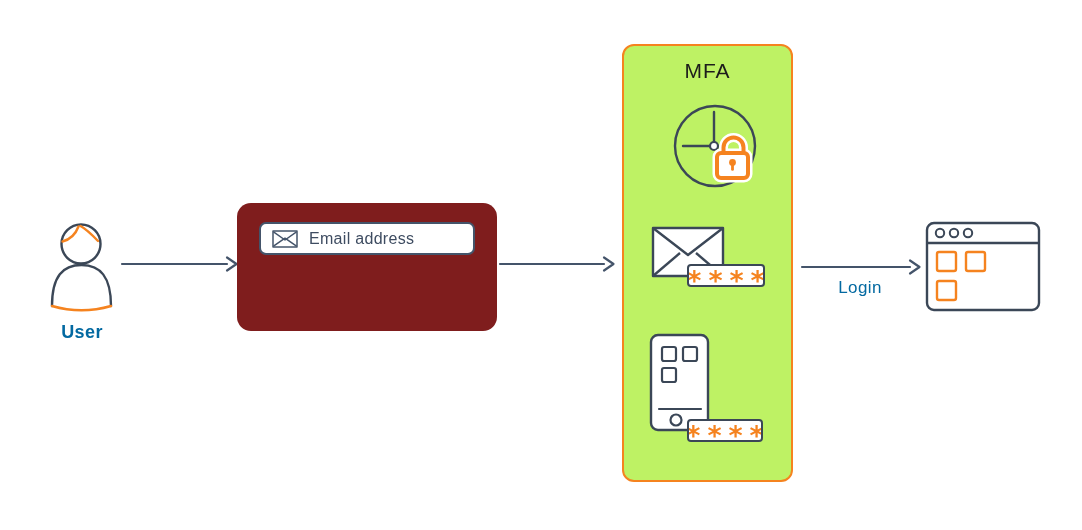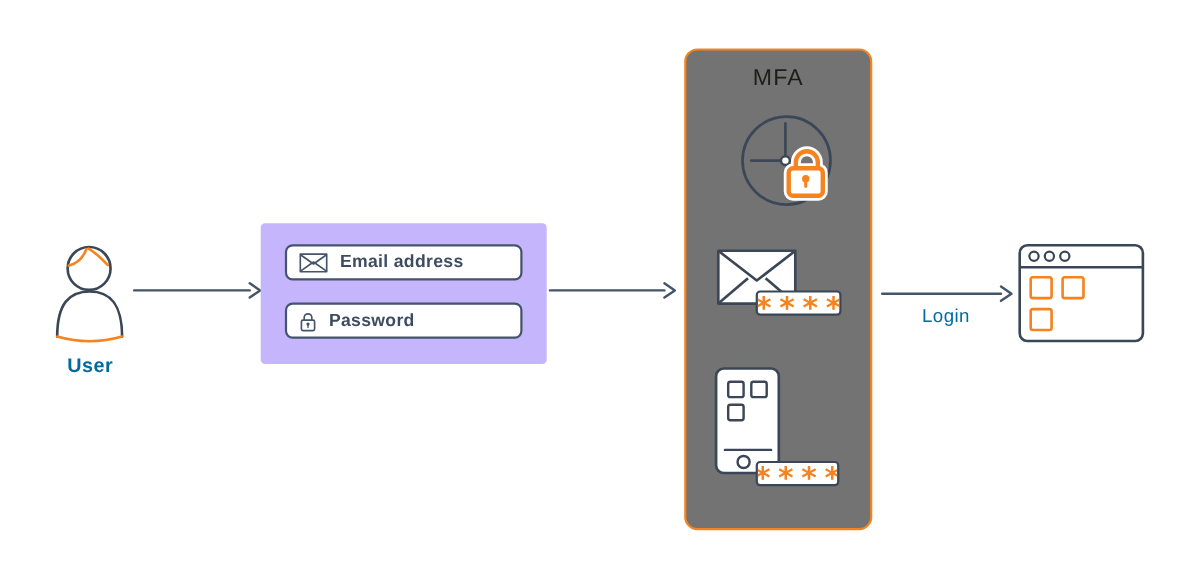--- a/index.html
+++ b/index.html
@@ -11,36 +11,36 @@
   svg{display:block;overflow:visible;}
 
   .node-label{
     color:#0369a1;font-size:18px;letter-spacing:.4px;text-align:center;
     line-height:22px;
   }
 
   
   .cred-panel{
     left:237px;top:203px;width:260px;height:128px;
-    background:#c4b5fd;border-radius:4px;font-weight:bold;
+    background:#7f1d1d;border-radius:14px;
   }
   .field{
     position:absolute;left:22px;width:216px;height:33px;
     background:#ffffff;border:2px solid #44546a;border-radius:7px;
     box-sizing:border-box;display:flex;align-items:center;gap:11px;
     padding-left:11px;
   }
   .field-email{top:19px;}
   .field-password{top:72px;}
   .field-label{color:#3e4c61;font-size:16px;letter-spacing:.3px;white-space:nowrap;}
 
   
   .mfa-panel{
     left:622px;top:44px;width:171px;height:438px;box-sizing:border-box;
-    border:2px solid #f5831f;border-radius:12px;background:#737373;
+    border:2px solid #f5831f;border-radius:12px;background:#bef264;
   }
   .mfa-title{
     margin-top:13px;text-align:center;color:#1d1d1b;
     font-size:21px;letter-spacing:1px;
   }
 
   
   .otp-badge{
     background:#ffffff;border:2px solid #3b4757;border-radius:4px;
     box-sizing:border-box;display:flex;align-items:center;justify-content:center;
@@ -92,31 +92,20 @@
   <div class="abs cred-panel">
     <div class="field field-email">
       <svg width="26" height="18" viewBox="0 0 26 18">
         <g fill="none" stroke="#44546a" stroke-width="1.5" stroke-linejoin="round">
           <rect x="1" y="1" width="24" height="16"></rect>
           <path d="M1.5 1.8 L13 10 L24.5 1.8"></path>
           <path d="M1.5 16.2 L13 8.2 L24.5 16.2"></path>
         </g>
       </svg>
       <span class="field-label">Email address</span>
-    </div>
-    <div class="field field-password">
-      <svg width="16" height="20" viewBox="0 0 16 20">
-        <g fill="none" stroke="#44546a" stroke-width="1.5">
-          <path d="M4.5 9 V6.8 A3.5 3.5 0 0 1 11.5 6.8 V9"></path>
-          <rect x="2" y="9" width="12" height="9.5" rx="1.5"></rect>
-        </g>
-        <circle cx="8" cy="12.6" r="1.5" fill="#44546a"></circle>
-        <rect x="7.4" y="13" width="1.2" height="3.4" rx="0.6" fill="#44546a"></rect>
-      </svg>
-      <span class="field-label">Password</span>
     </div>
   </div>
 
   <div class="abs mfa-panel">
     <div class="mfa-title">MFA</div>
   </div>
 
   <svg class="abs" style="left:670px;top:103px;" width="95" height="92" viewBox="0 0 95 92">
     <g fill="none" stroke="#3b4757" stroke-width="2.4" stroke-linecap="round">
       <circle cx="45" cy="43" r="40"></circle>

